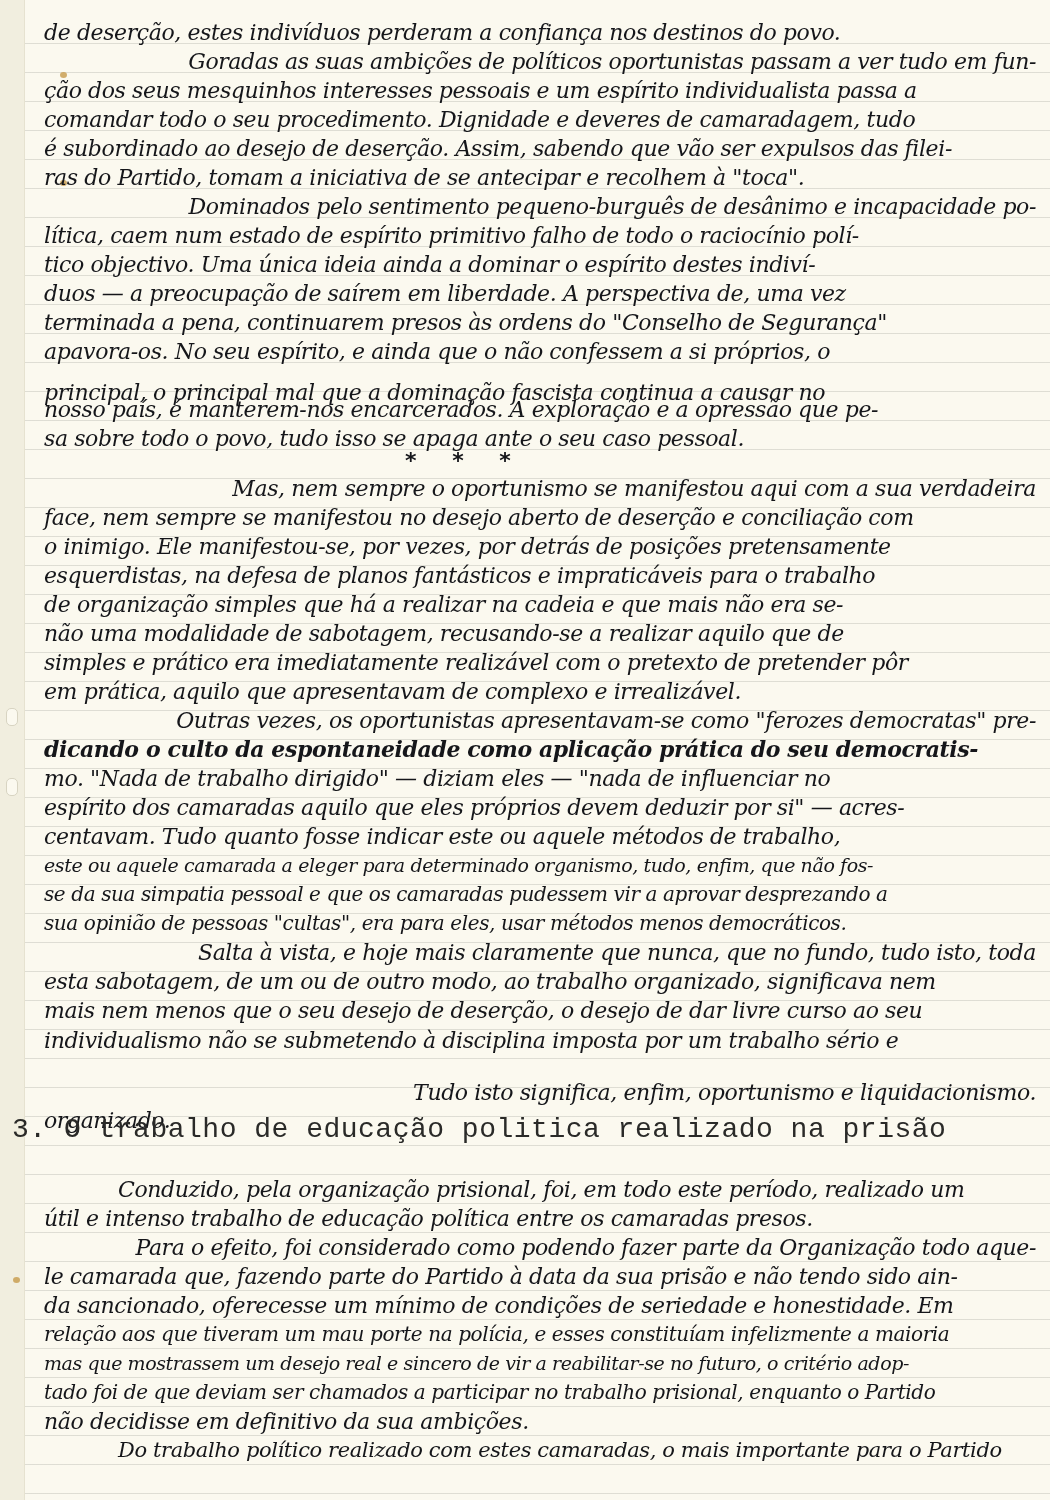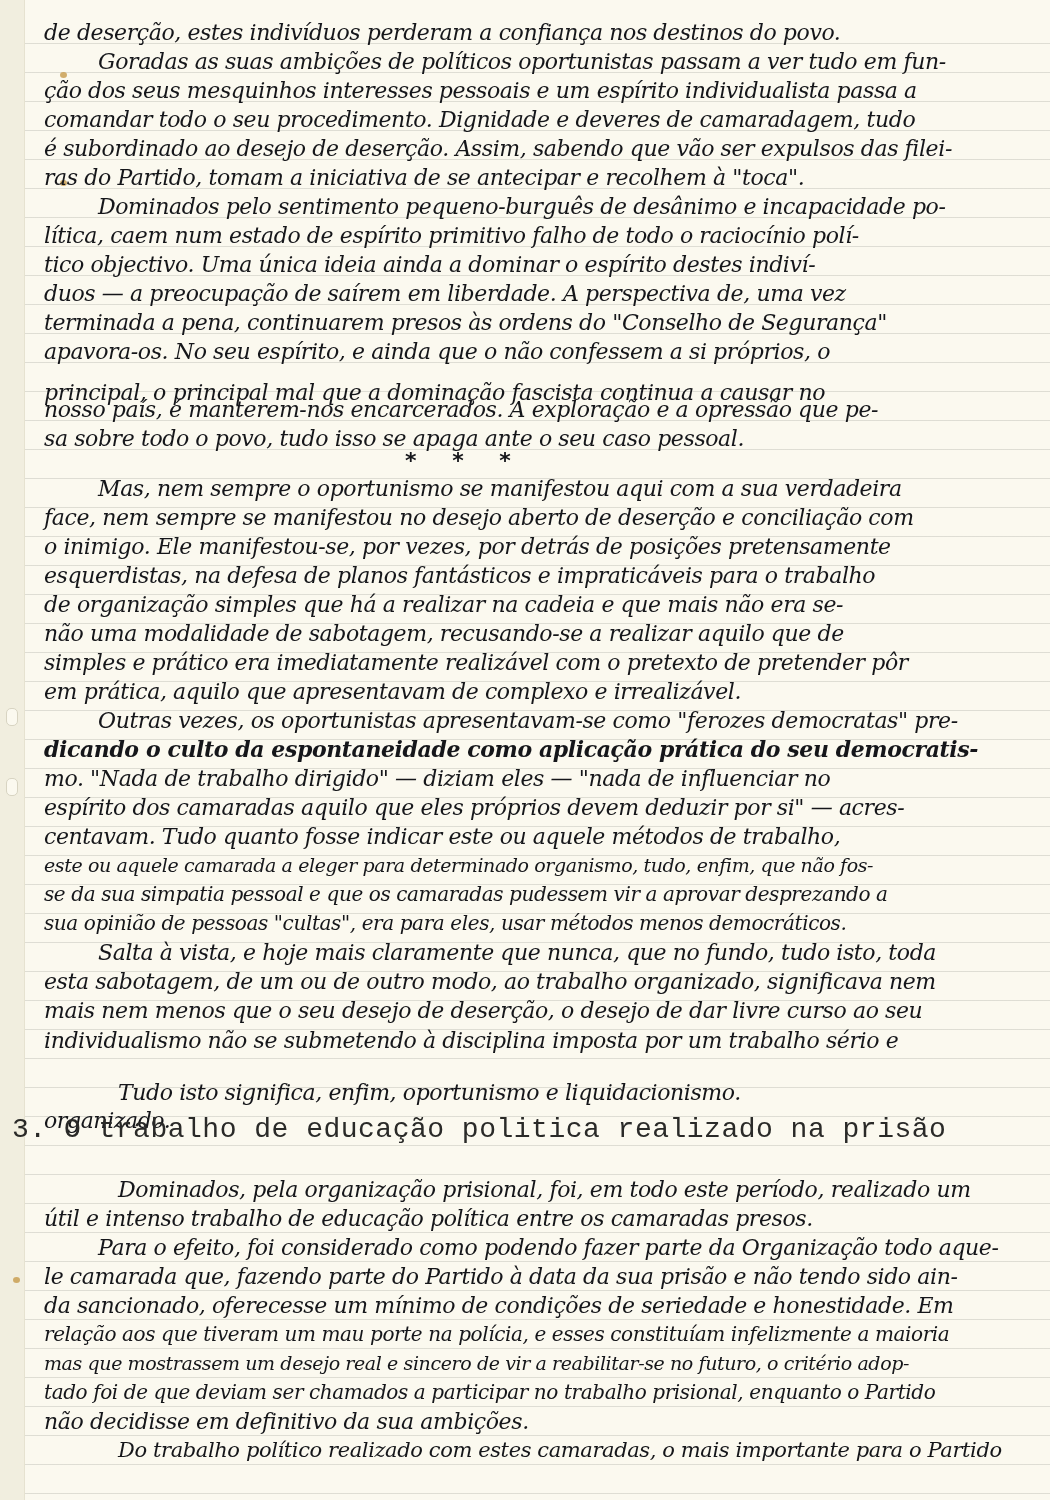--- a/index.html
+++ b/index.html
@@ -27,21 +27,21 @@
       position: absolute; left: 44px; right: 14px;
       font-family: "DejaVu Serif", serif;
       font-style: italic;
       font-size: 22px;
       line-height: 29px;
       color: #15161a;
       white-space: nowrap;
       letter-spacing: -0.4px;
       transform-origin: left center;
     }
-    .indent { left: 98px; }
+    .indent { left: 98px; text-align: right; }
     .indent2 { left: 118px; }
     .stars {
       position: absolute; left: 405px; font-family: "DejaVu Sans", sans-serif;
       font-size: 22px; font-weight: bold; color: #15161a; letter-spacing: 14px;
     }
     .heading {
       position: absolute; left: 12px; top: 1114px;
       font-family: "Liberation Mono", monospace;
       font-size: 28px; color: #2a2a28; letter-spacing: 0.5px;
       white-space: nowrap;
@@ -105,21 +105,21 @@
 <div class="line indent" style="top:938px;">Salta à vista, e hoje mais claramente que nunca, que no fundo, tudo isto, toda</div>
 <div class="line" style="top:967px;">esta sabotagem, de um ou de outro modo, ao trabalho organizado, significava nem</div>
 <div class="line" style="top:996px;">mais nem menos que o seu desejo de deserção, o desejo de dar livre curso ao seu</div>
 <div class="line" style="top:1026px;">individualismo não se submetendo à disciplina imposta por um trabalho sério e</div>
 <div class="line" style="top:1106px;">organizado.</div>
 
 <div class="line indent" style="top:1078px; left:118px;">Tudo isto significa, enfim, oportunismo e liquidacionismo.</div>
 
 <div class="heading">3. O trabalho de educação politica realizado na prisão</div>
 
-<div class="line indent2" style="top:1175px;">Dominados, pela organização prisional, foi, em todo este período, realizado um</div>
+<div class="line indent2" style="top:1175px;">Conduzido, pela organização prisional, foi, em todo este período, realizado um</div>
 <div class="line" style="top:1204px;">útil e intenso trabalho de educação política entre os camaradas presos.</div>
 
 <div class="line indent" style="top:1233px;">Para o efeito, foi considerado como podendo fazer parte da Organização todo aque-</div>
 <div class="line" style="top:1262px;">le camarada que, fazendo parte do Partido à data da sua prisão e não tendo sido ain-</div>
 <div class="line" style="top:1291px;">da sancionado, oferecesse um mínimo de condições de seriedade e honestidade. Em</div>
 <div class="line" style="top:1320px; font-size:20px;">relação aos que tiveram um mau porte na polícia, e esses constituíam infelizmente a maioria</div>
 <div class="line" style="top:1349px; font-size:19px;">mas que mostrassem um desejo real e sincero de vir a reabilitar-se no futuro, o critério adop-</div>
 <div class="line" style="top:1378px; font-size:20px;">tado foi de que deviam ser chamados a participar no trabalho prisional, enquanto o Partido</div>
 <div class="line" style="top:1407px;">não decidisse em definitivo da sua ambições.</div>
 

